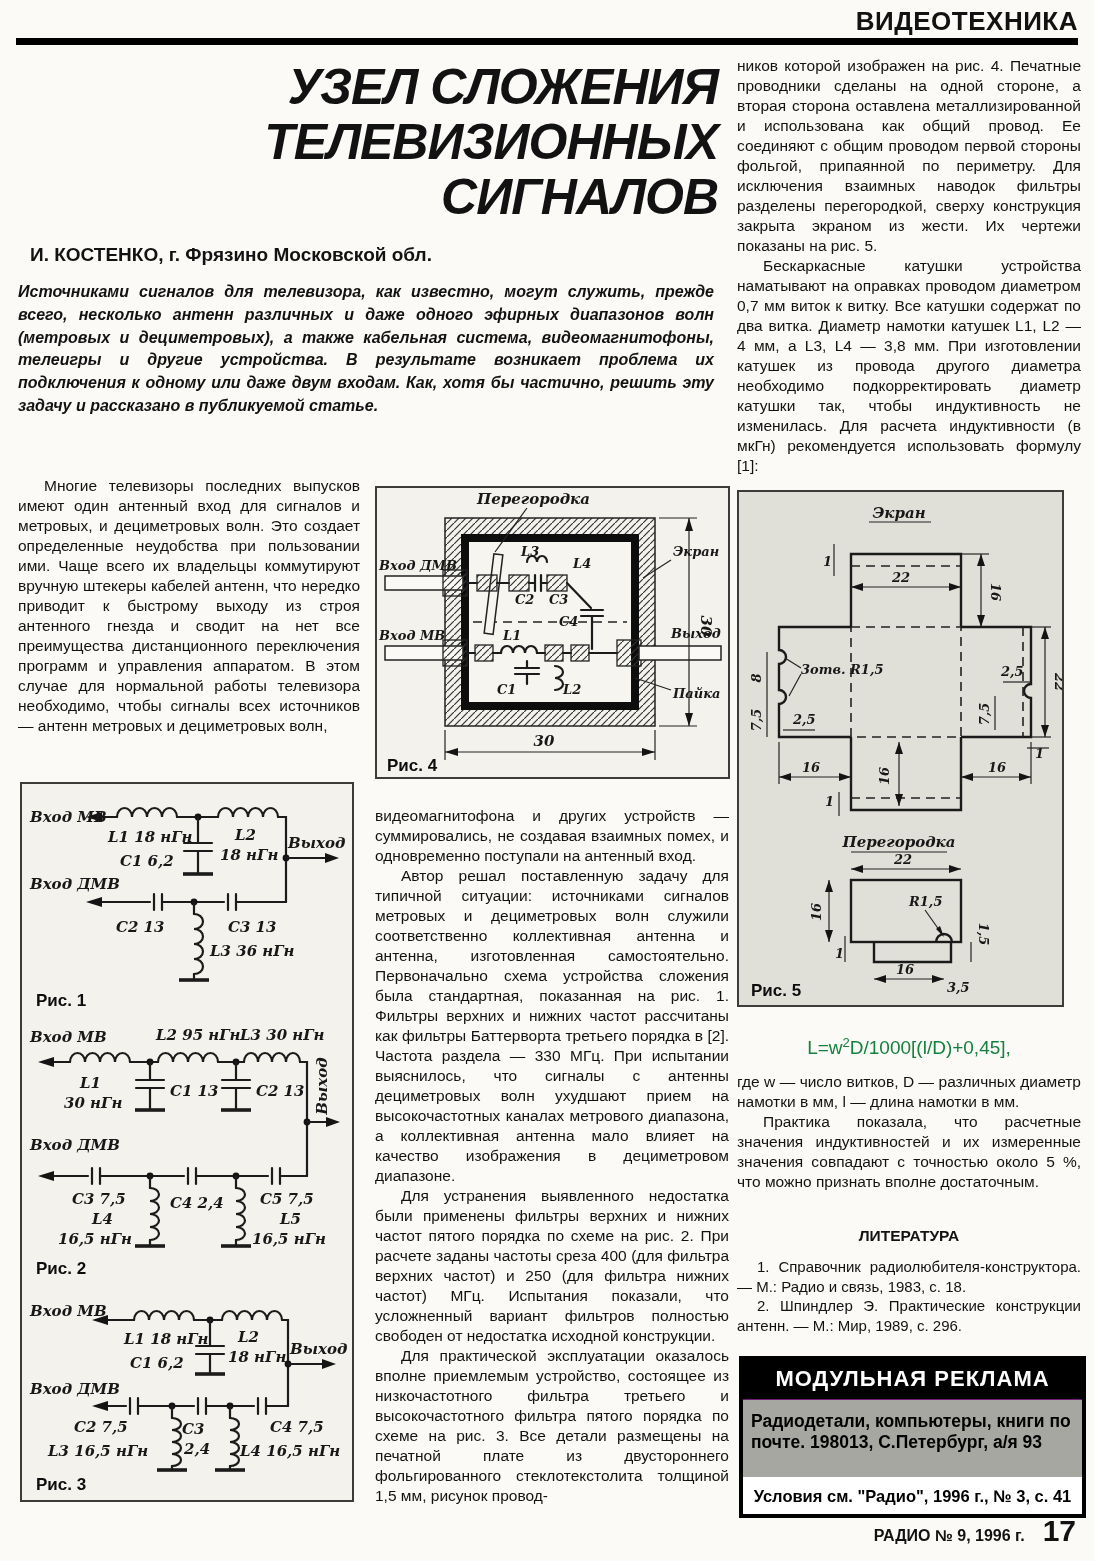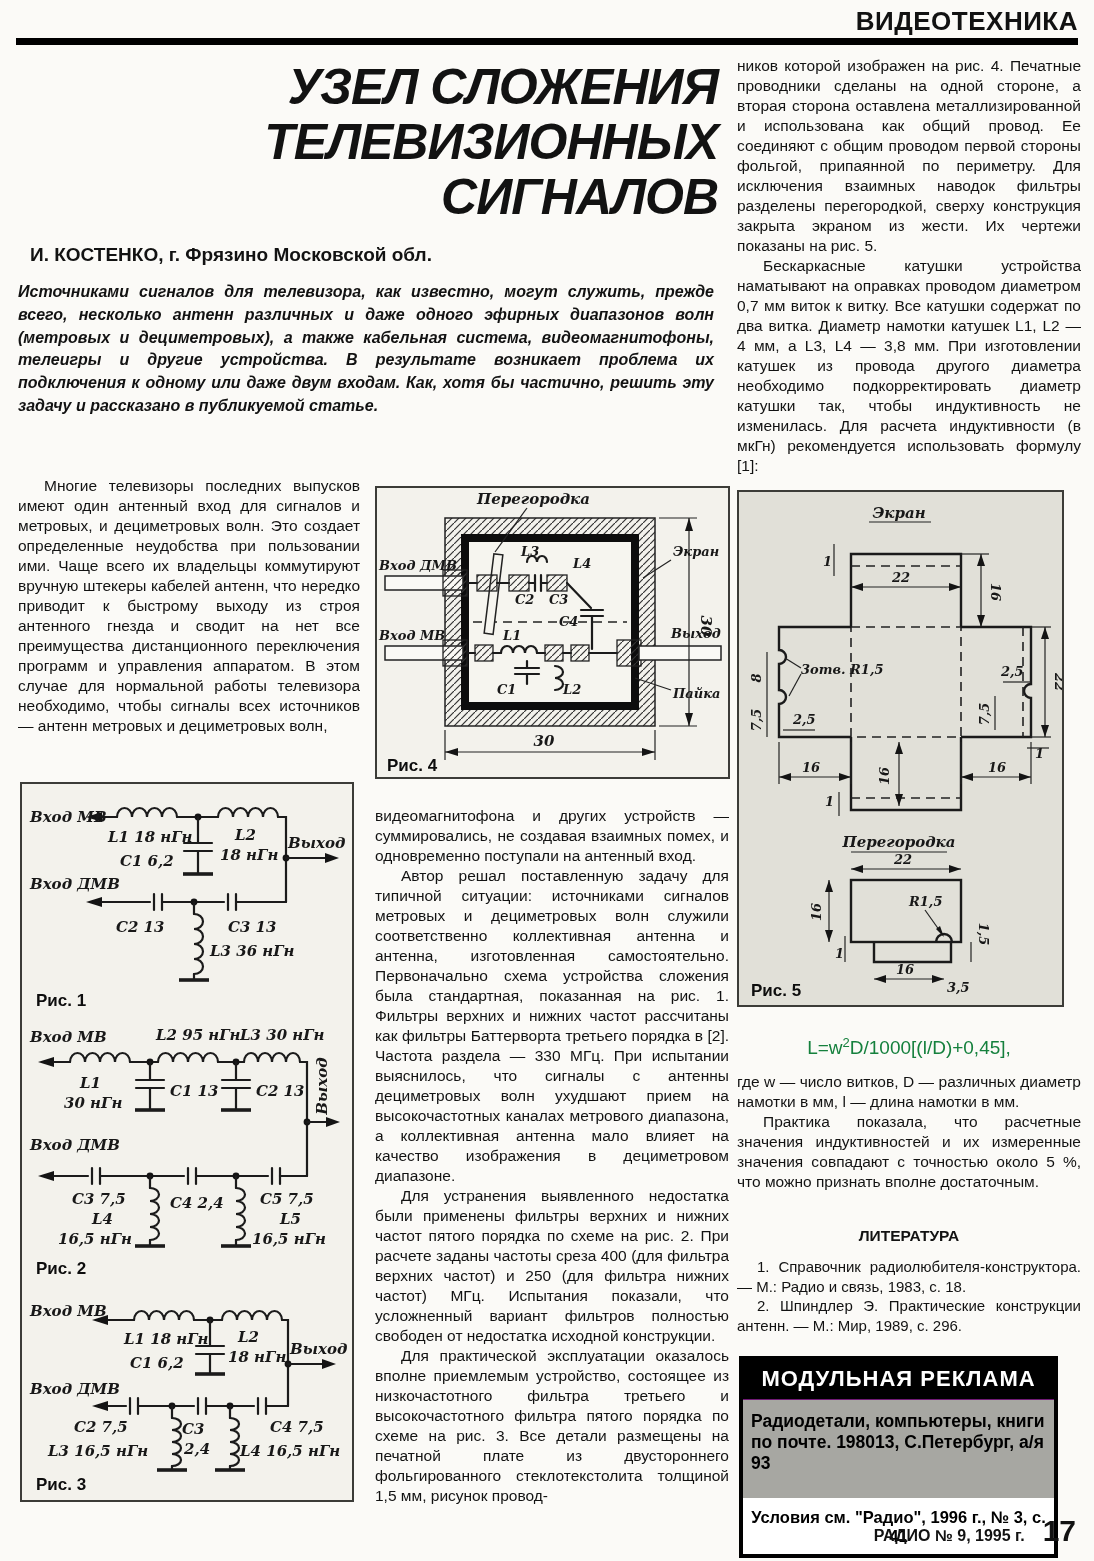--- a/index.html
+++ b/index.html
@@ -28,21 +28,21 @@
   #figstack svg{display:block;}
   #fig4box{left:375px;top:486px;width:355px;height:293px;}
   #fig5box{left:737px;top:490px;width:327px;height:517px;background:#e1e0d8;}
 
   .formula{position:absolute;left:737px;top:1035px;width:344px;text-align:center;font-size:19px;color:#15803d;}
   .formula sup{font-size:13px;}
   .lit-h{position:absolute;left:737px;top:1227px;width:344px;text-align:center;font-size:15.5px;font-weight:bold;}
   #refs{left:737px;top:1257px;width:344px;font-size:15px;line-height:19.5px;}
   #refs p{margin:0;text-indent:20px;text-align:justify;}
 
-  .adbox{position:absolute;left:739px;top:1356px;width:319px;border:4px solid #000;background:#84cc16;box-sizing:border-box;}
+  .adbox{position:absolute;left:739px;top:1356px;width:347px;border:4px solid #000;background:#84cc16;box-sizing:border-box;}
   .ad-head{background:#000;color:#fff;text-align:center;font-size:22px;font-weight:bold;
            padding:6px 0 7px;letter-spacing:1px;}
   .ad-body{background:#a7a7a2;color:#000;font-weight:bold;font-size:17.5px;line-height:21px;
            padding:11px 8px 24px;border-top:1px solid #701a75;border-bottom:3px solid #fff;}
   .ad-note{background:#fff;color:#000;font-weight:bold;font-size:16.5px;text-align:center;padding:7px 0 8px;}
 
   .pagefoot{position:absolute;right:18px;top:1514px;display:flex;align-items:baseline;gap:18px;}
   .pf-journal{font-size:16px;font-weight:bold;}
   .pf-num{font-size:30px;font-weight:bold;}
 
@@ -450,17 +450,17 @@
     <p>2. Шпиндлер Э. Практические конструкции антенн. — М.: Мир, 1989, с. 296.</p>
   </div>
 
   <div class="adbox">
     <div class="ad-head">МОДУЛЬНАЯ РЕКЛАМА</div>
     <div class="ad-body">Радиодетали, компьютеры, книги по почте. 198013, С.Петербург, а/я 93</div>
     <div class="ad-note">Условия см. "Радио", 1996 г., № 3, с. 41</div>
   </div>
 
   <div class="pagefoot">
-    <span class="pf-journal">РАДИО № 9, 1995 г.</span>
+    <span class="pf-journal">РАДИО № 9, 1996 г.</span>
     <span class="pf-num">17</span>
   </div>
 
 </div>
 
 </body></html>

